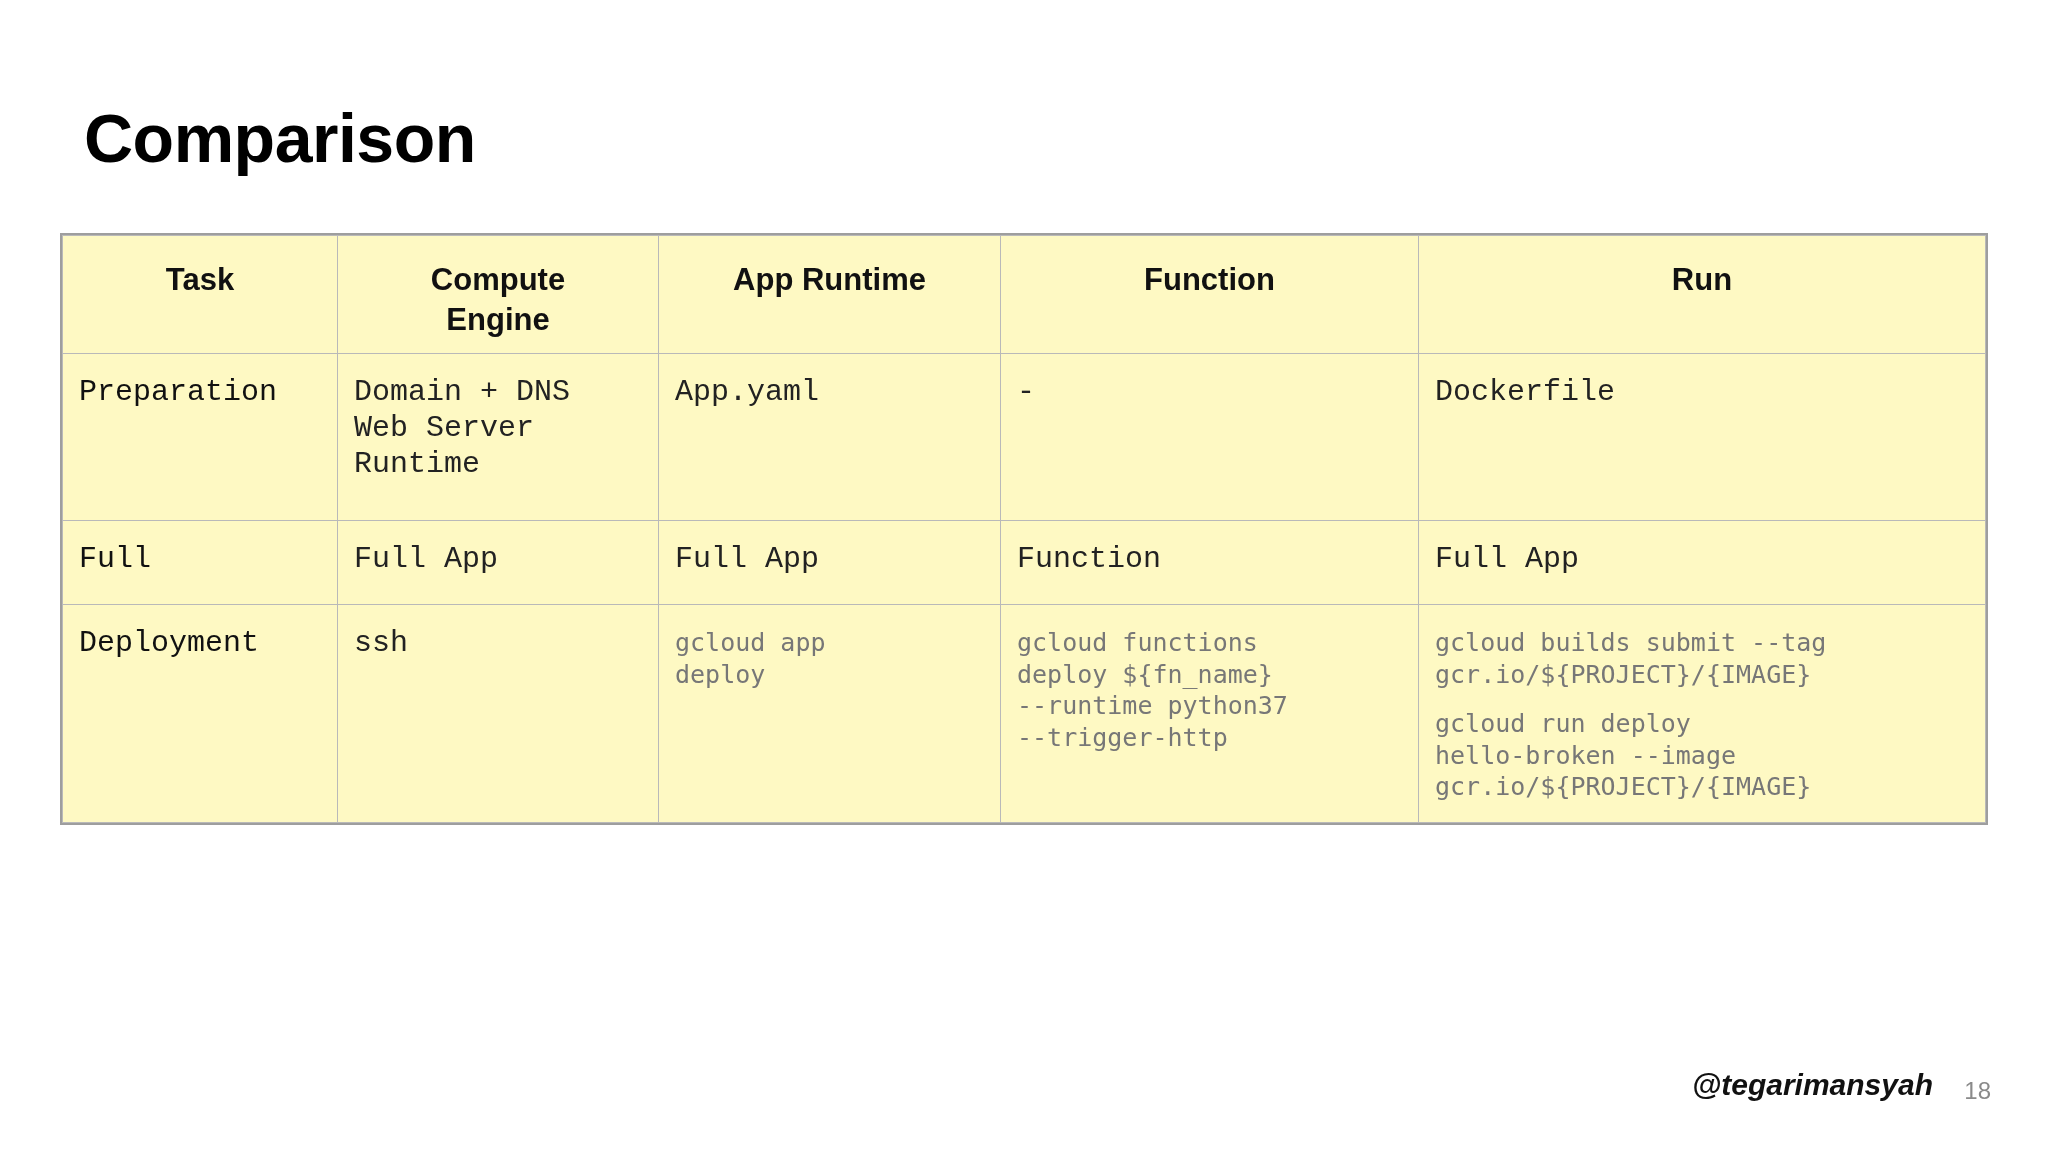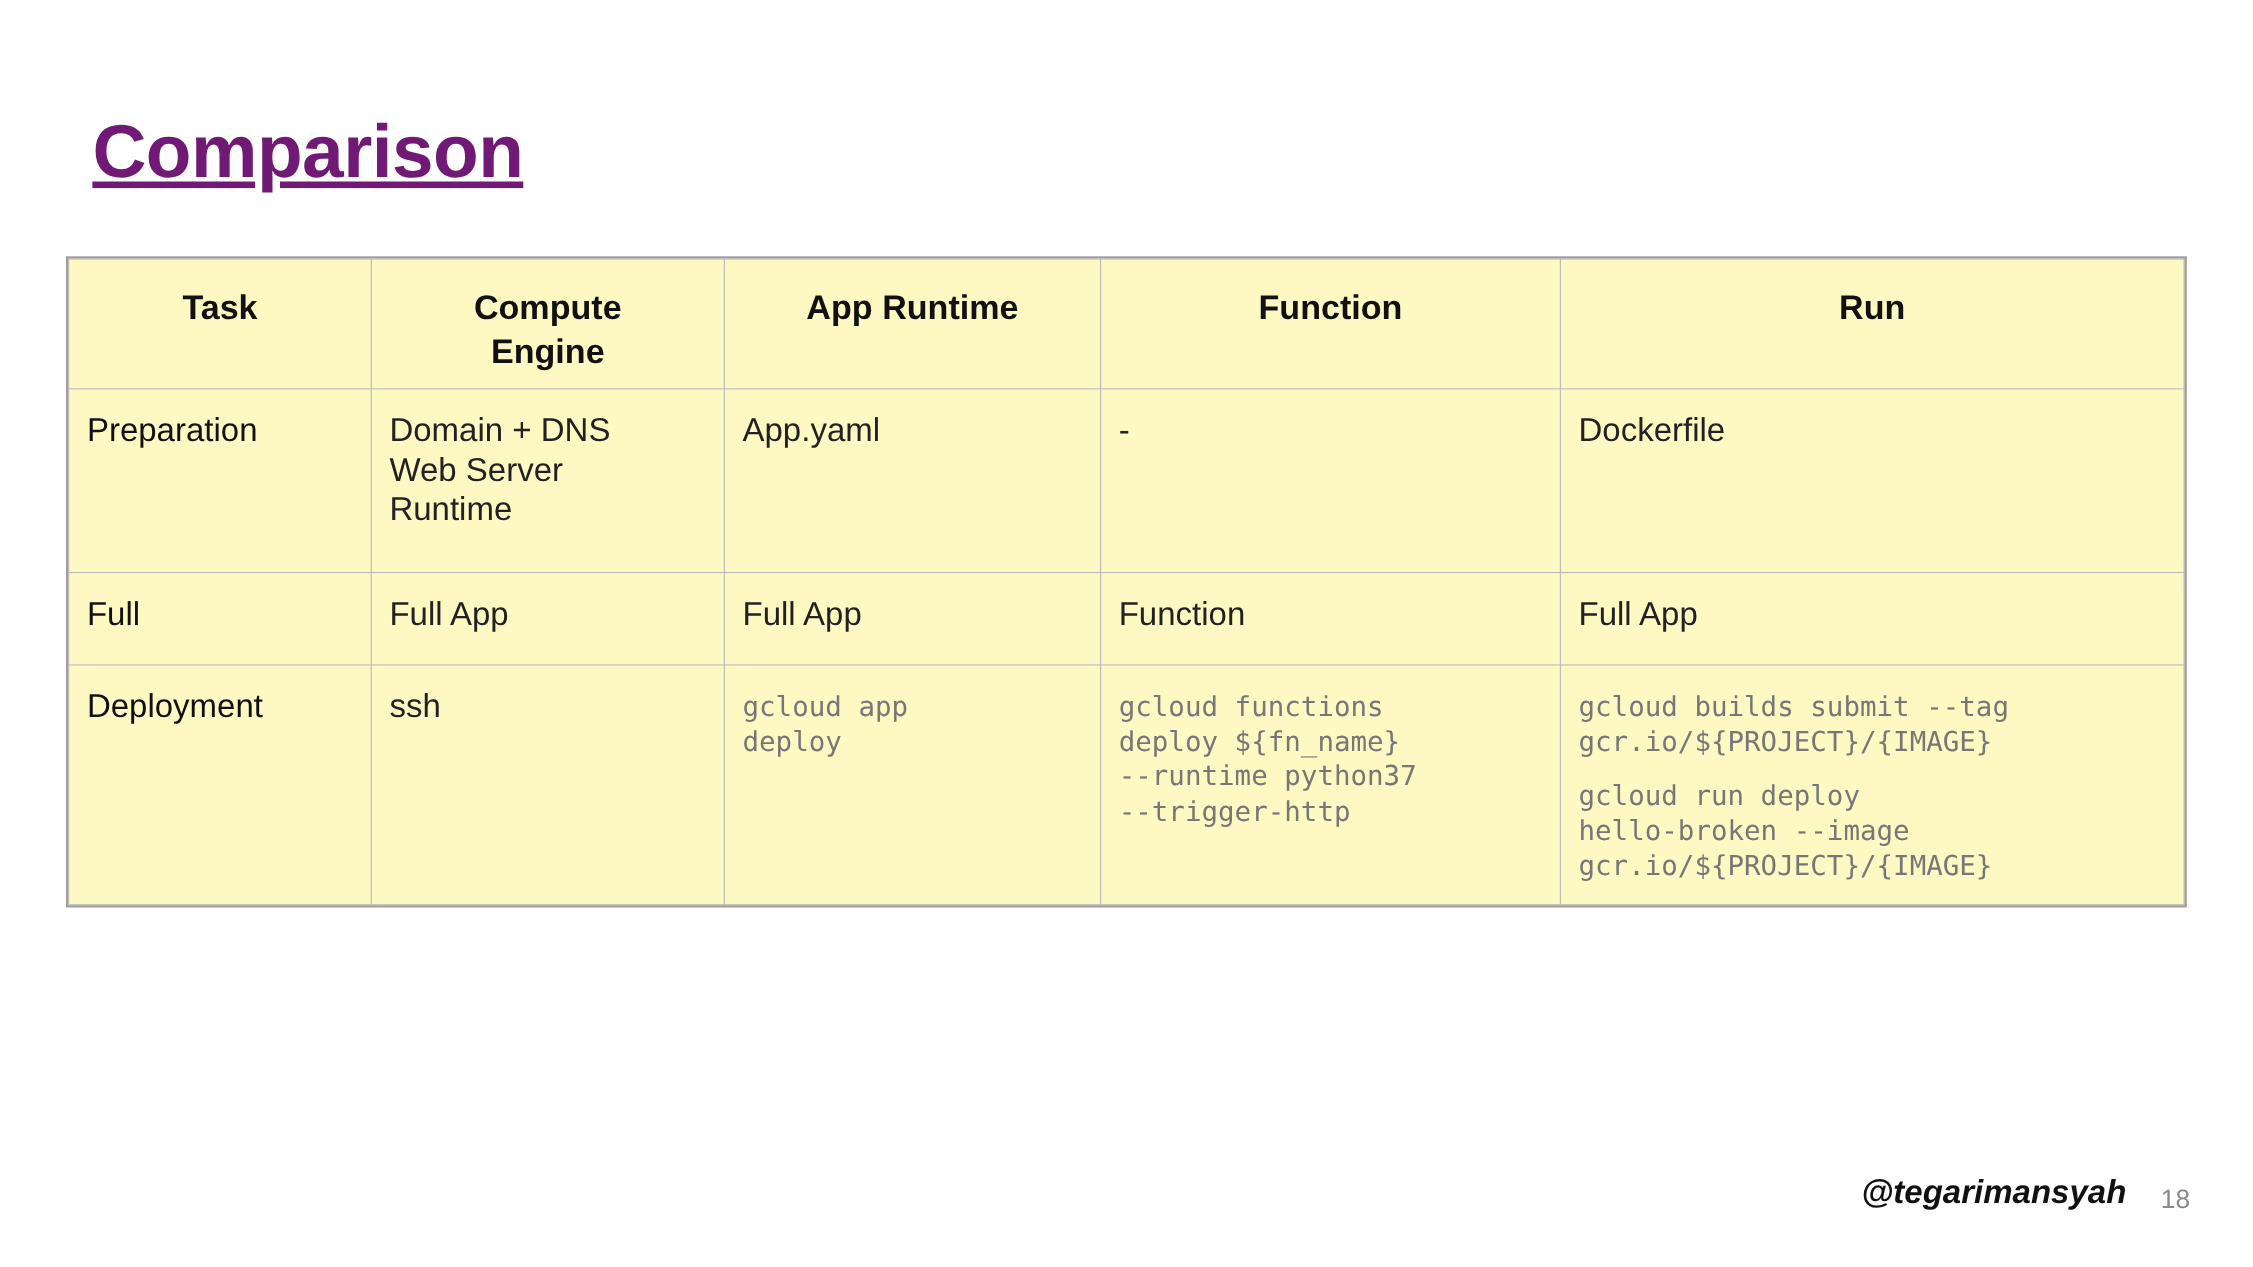--- a/index.html
+++ b/index.html
@@ -23,24 +23,23 @@
   }
 
   
   .slide-title {
     position: absolute;
     left: 84px;
     top: 103px;
     font-size: 68px;
     font-weight: bold;
     letter-spacing: -0.5px;
-    color: #701a75;
+    color: #000000;
     line-height: 1.05;
     white-space: nowrap;
-    text-decoration: underline;
   }
 
   
   .cmp-table {
     position: absolute;
     left: 62px;
     top: 235px;
     width: 1923px;
     border-collapse: collapse;
     table-layout: fixed;
@@ -81,20 +80,21 @@
   }
 
   
   .cell-inner {
     font-size: 30px;
     line-height: 1.20;
     color: #222222;
     padding: 20px 16px 18px 16px;
     white-space: pre-line;
     font-weight: 400;
+    font-family: Liberation Mono, monospace;
   }
   .cell-label .cell-inner {
     color: #111111;
   }
 
   .r-prep td { height: 166px; }
   .r-code td { height: 83px; }
   .r-deploy td { height: 217px; }
 
   .mono .cell-inner {

